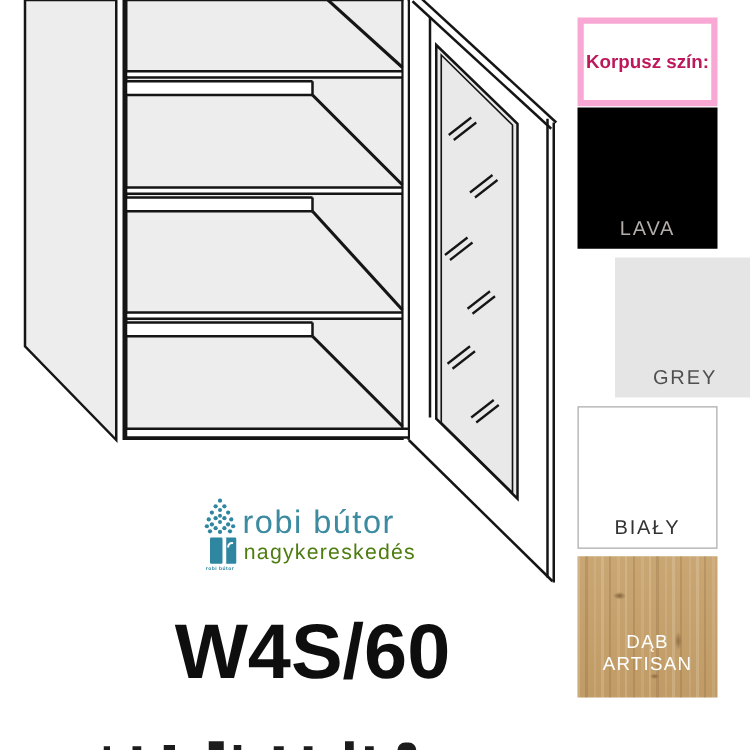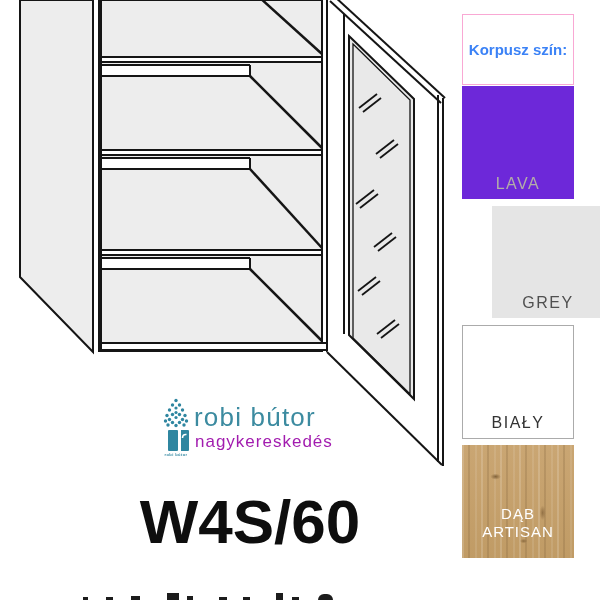--- a/index.html
+++ b/index.html
@@ -19,35 +19,35 @@
   .logo-icon-caption{
     position:absolute;left:-2px;top:56px;width:36px;text-align:center;
     font-size:4px;letter-spacing:.4px;color:#2f86a0;font-weight:bold;white-space:nowrap;
   }
   .logo-title{
     position:absolute;left:34px;top:6px;
     font-size:26px;color:#3c8ba0;letter-spacing:1.2px;font-weight:400;white-space:nowrap;
   }
   .logo-subtitle{
     position:absolute;left:35px;top:36px;
-    font-size:17px;color:#a21caf;letter-spacing:1px;font-weight:400;white-space:nowrap;
+    font-size:17px;color:#4d7c0f;letter-spacing:1px;font-weight:400;white-space:nowrap;
   }
 
   
   .product-code{
     position:absolute;left:0px;top:486px;width:500px;text-align:center;
     font-size:62px;font-weight:bold;color:#0e0e0e;letter-spacing:0px;
   }
 
   
   .color-panel{position:absolute;left:462px;top:14px;width:112px;}
   .panel-header{
-    box-sizing:border-box;height:71px;background:#fff;border:1px solid #f9a8d4;
+    box-sizing:border-box;height:71px;background:#fff;border:5px solid #f9a8d4;
     display:flex;align-items:center;justify-content:center;
-    font-size:15px;font-weight:bold;color:#3b82f6;white-space:nowrap;
+    font-size:15px;font-weight:bold;color:#be185d;white-space:nowrap;
   }
   .swatch{position:relative;width:112px;box-sizing:border-box;}
   .swatch-label{
     position:absolute;left:0;right:0;bottom:6px;text-align:center;
     font-size:16px;letter-spacing:1.5px;line-height:1.2;
   }
   .swatch-lava{height:113px;margin-top:1px;background:#575049;}
   .swatch-lava .swatch-label{color:#b3ada8;}
   .swatch-grey{height:112px;margin-top:7px;background:#b5b4b4;}
   .swatch-grey .swatch-label{color:#4f4f4f;}
@@ -194,21 +194,21 @@
     <div class="logo-icon-caption">robi bútor</div>
     <div class="logo-title">robi bútor</div>
     <div class="logo-subtitle">nagykereskedés</div>
   </div>
 
   <div class="product-code">W4S/60</div>
 
   <div class="color-panel">
     <div class="panel-header">Korpusz szín:</div>
 
-    <div class="swatch swatch-lava" style="background: #6d28d9; padding-left: 14px;">
+    <div class="swatch swatch-lava" style="background: #000000; padding-left: 14px;">
       <div class="swatch-label">LAVA</div>
     </div>
 
     <div class="swatch swatch-grey" style="background: #e5e5e5; margin-left: 30px;">
       <div class="swatch-label">GREY</div>
     </div>
 
     <div class="swatch swatch-bialy" style="background: rgb(255, 255, 255);">
       <div class="swatch-label">BIAŁY</div>
     </div>

